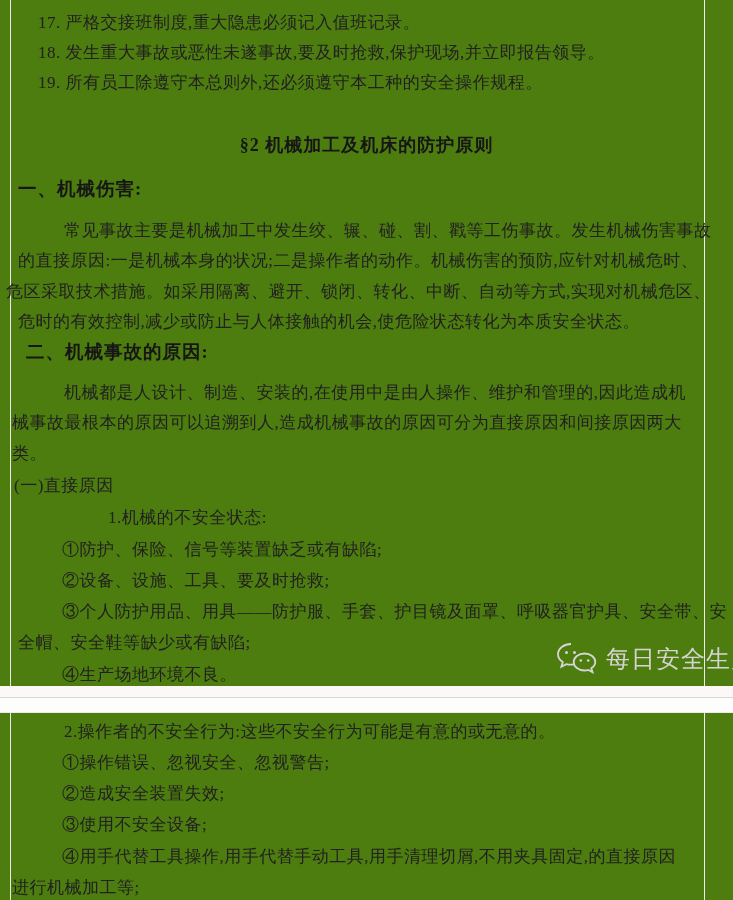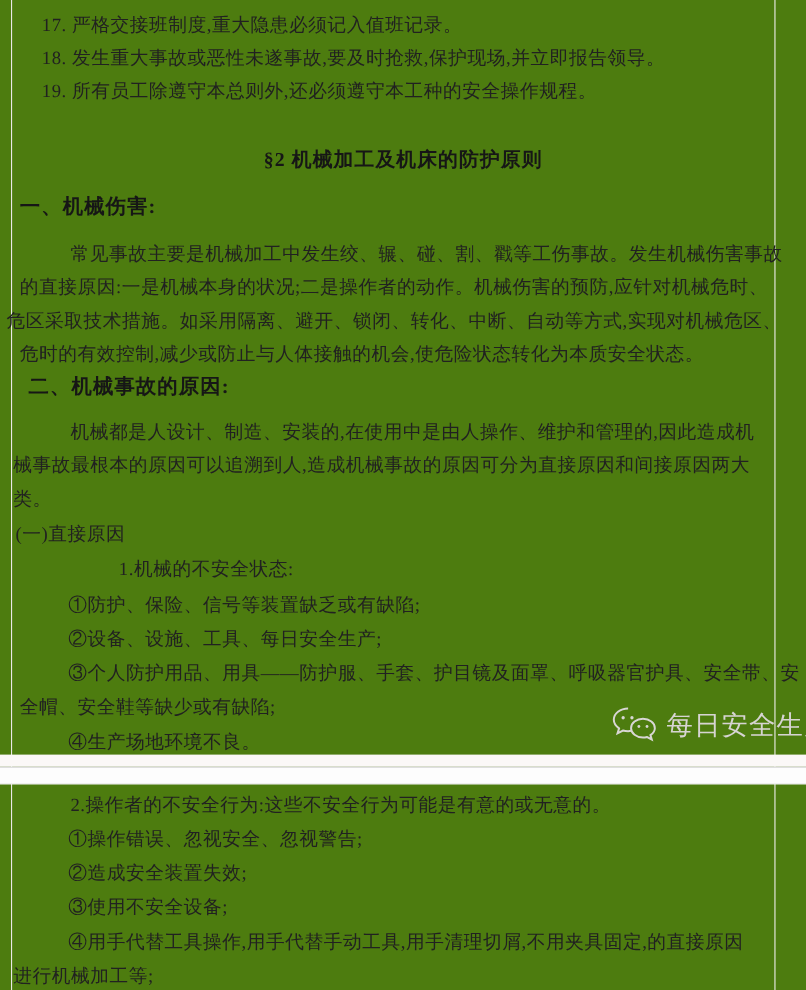--- a/index.html
+++ b/index.html
@@ -85,21 +85,21 @@
 
   <div class="ln sect" style="top:342px;left:26px;">二、机械事故的原因:</div>
   <div class="ln" style="top:383px;left:64px;">机械都是人设计、制造、安装的,在使用中是由人操作、维护和管理的,因此造成机</div>
   <div class="ln" style="top:413px;left:12px;">械事故最根本的原因可以追溯到人,造成机械事故的原因可分为直接原因和间接原因两大</div>
   <div class="ln" style="top:444px;left:12px;">类。</div>
 
   <div class="ln" style="top:476px;left:14px;">(一)直接原因</div>
 
   <div class="ln" style="top:508px;left:64px;margin-left:44px;">1.机械的不安全状态:</div>
   <div class="ln" style="top:540px;left:62px;">①防护、保险、信号等装置缺乏或有缺陷;</div>
-  <div class="ln" style="top:571px;left:62px;">②设备、设施、工具、每日安全生产;</div>
+  <div class="ln" style="top:571px;left:62px;">②设备、设施、工具、要及时抢救;</div>
   <div class="ln" style="top:602px;left:62px;">③个人防护用品、用具——防护服、手套、护目镜及面罩、呼吸器官护具、安全带、安</div>
   <div class="ln" style="top:633px;left:18px;">全帽、安全鞋等缺少或有缺陷;</div>
   <div class="ln" style="top:665px;left:62px;">④生产场地环境不良。</div>
 
   <div class="watermark">
     <svg width="46" height="36" viewBox="0 0 46 36">
       <g fill="none" stroke="#d8d6d4" stroke-width="1.8">
         <path d="M15 3 C7.8 3 2 7.6 2 13.2 c0 3.2 1.9 6 4.8 7.9 l-1.4 4.6 4.9-2.6 c1.5 .4 3.1 .6 4.7 .6 1 0 2-.1 2.9-.3"></path>
         <path d="M28.5 12.5 c-6 0-10.8 3.8-10.8 8.5 0 4.7 4.8 8.5 10.8 8.5 1.3 0 2.6-.2 3.8-.5 l4.2 2.2 -1.2-3.9 c2.4-1.6 4-4 4-6.3 0-4.7-4.8-8.5-10.8-8.5 z"></path>
       </g>

